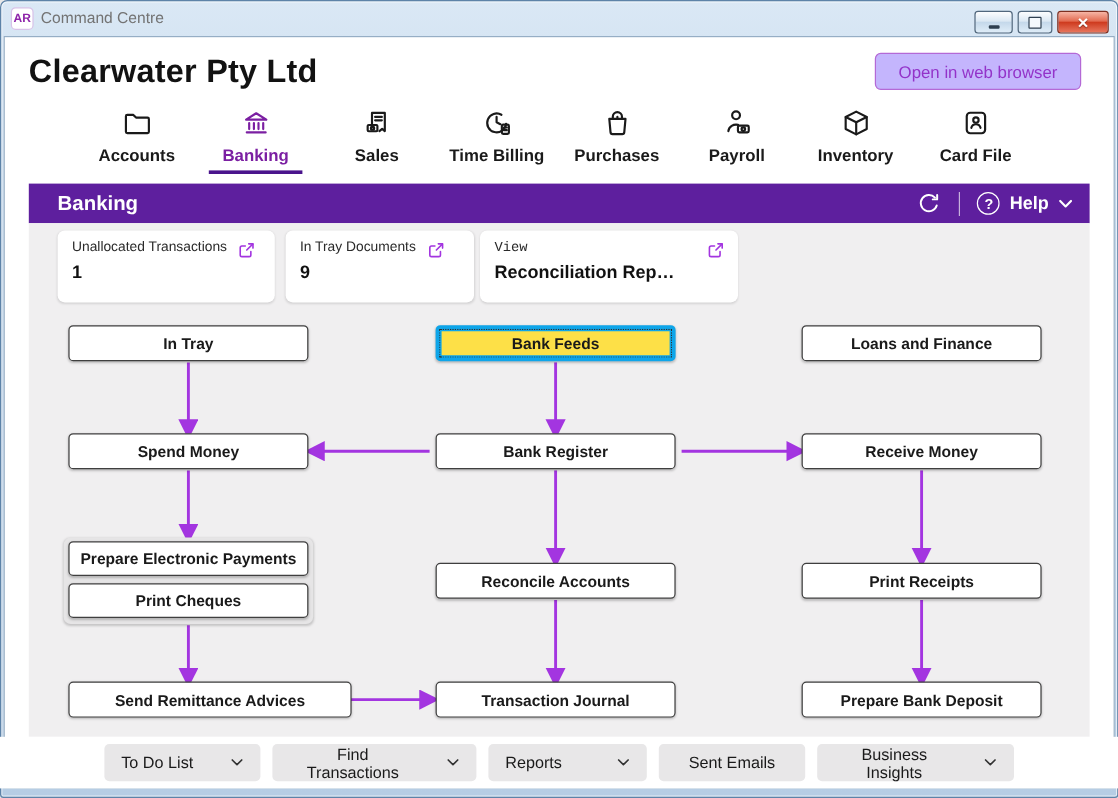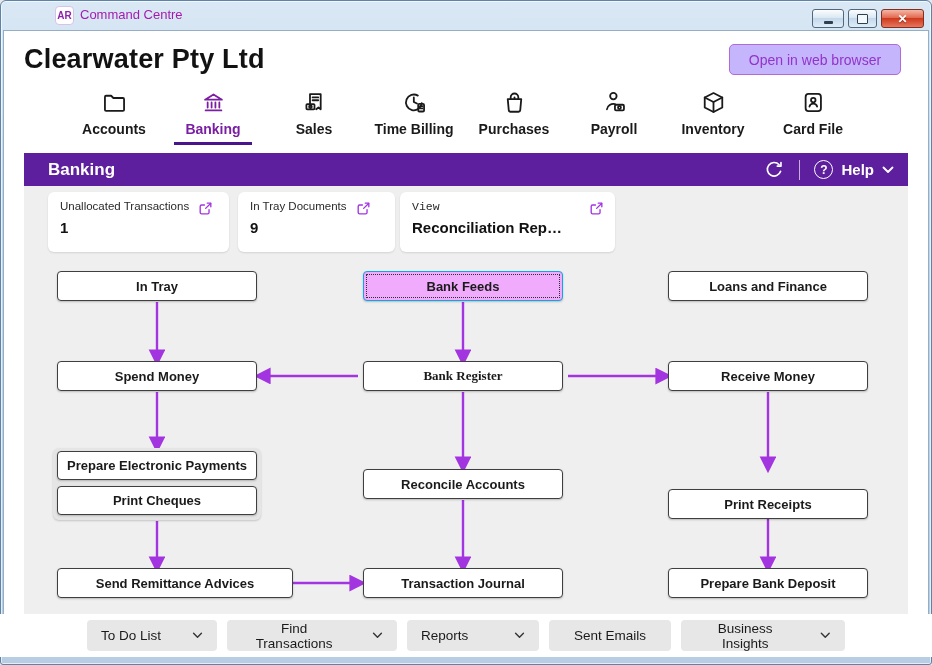--- a/index.html
+++ b/index.html
@@ -3,25 +3,25 @@
 <meta charset="utf-8">
 <style>
   html,body{margin:0;padding:0;background:#e8e8e8;}
   #root{position:relative;width:932px;height:665px;font-family:"Liberation Sans",sans-serif;overflow:hidden;
         -webkit-font-smoothing:antialiased;}
   
   .frame{position:absolute;inset:0;border-radius:6px 6px 3px 3px;
          background:linear-gradient(180deg,#dae8f5 0%,#c2d6ea 30%,#b6cde4 100%);
          border:1px solid #5d83a8;box-sizing:border-box;
          box-shadow:inset 0 0 0 1px rgba(255,255,255,.65);}
-  .titlebar{position:absolute;left:0;top:0;right:0;height:30px;margin-left:46px;}
+  .titlebar{position:absolute;left:0;top:0;right:0;height:30px;}
   .app-icon{position:absolute;left:9px;top:6px;width:19px;height:19px;background:#fff;border-radius:4px;
             color:#8e24aa;font-size:10px;font-weight:700;display:flex;align-items:center;justify-content:center;
             border:1px solid #d8c2e8;box-sizing:border-box;}
-  .win-title{position:absolute;left:34px;top:7px;font-size:13px;color:#a21caf;}
+  .win-title{position:absolute;left:34px;top:7px;font-size:13px;color:#737373;}
   .win-btns{position:absolute;right:8px;top:9px;display:flex;gap:4px;}
   .win-btn{height:19px;border:1px solid #51677c;border-radius:3px;box-sizing:border-box;
            background:linear-gradient(#fcfdfe,#dbe8f3 45%,#c4d8ea 50%,#dfedf8);
            display:flex;align-items:center;justify-content:center;cursor:default;}
   .win-btn.min{width:32px;} .win-btn.max{width:29px;} 
   .win-btn.close{width:43px;border-color:#7e3021;
            background:linear-gradient(#f6b5a5,#e26a50 45%,#ce3a1e 50%,#e7765e);}
   .glyph-min{width:9px;height:3px;background:#2e3f50;border-radius:1px;margin-top:7px;}
   .glyph-max{width:9px;height:8px;border:1.5px solid #2e3f50;border-radius:1px;background:#f4f9fd;}
   .glyph-close{color:#fff;font-size:12px;font-weight:700;text-shadow:0 1px 1px rgba(0,0,0,.4);line-height:1;}
@@ -58,21 +58,21 @@
         box-sizing:border-box;padding:8px 10px 6px 12px;cursor:pointer;}
   .card-head{display:flex;align-items:flex-start;gap:8px;}
   .card-title{font-size:11.5px;color:#2a2a2a;white-space:nowrap;}
   .card-value{font-size:15px;font-weight:700;color:#111;margin-top:2px;white-space:nowrap;}
   .card3 .card-head{justify-content:space-between;font-family:Liberation Mono, monospace;}
   
   .flow-btn{position:absolute;background:#fff;border:1px solid #3f3f3f;border-radius:4px;
             box-shadow:0 1px 2px rgba(0,0,0,.22);display:flex;align-items:center;justify-content:center;
             font-size:13px;font-weight:600;color:#1a1a1a;box-sizing:border-box;cursor:pointer;
             font-family:"Liberation Sans",sans-serif;}
-  .flow-btn.focused{background:#f0abfc;border:1px solid #0ea5e9;outline:1px dotted #2e2e2e;outline-offset:-4px;}
+  .flow-btn.focused{background:#fde047;border:5px solid #0ea5e9;outline:1px dotted #2e2e2e;outline-offset:-4px;}
   .flow-group{position:absolute;background:#e6e5e6;border-radius:6px;box-shadow:0 1px 2px rgba(0,0,0,.18);}
   .flow-group .flow-btn{left:4px;width:200px;height:29px;}
   .flow-arrows{position:absolute;left:0;top:0;pointer-events:none;}
   
   .footer{position:absolute;left:0;right:0;top:614px;height:43px;background:#fff;
           display:flex;align-items:center;justify-content:center;gap:10px;}
   .f-btn{height:31px;background:#e8e7e8;border:none;border-radius:4px;font-size:13.5px;color:#1a1a1a;
          display:flex;align-items:center;justify-content:space-between;padding:0 14px;box-sizing:border-box;
          cursor:pointer;font-family:"Liberation Sans",sans-serif;gap:25px;}
   .f-btn.nochev{justify-content:center;}
@@ -262,29 +262,29 @@
         <line x1="744" y1="314" x2="744" y2="374" marker-end="url(#ah)"></line>
         <line x1="238" y1="397" x2="329" y2="397" marker-end="url(#ah)"></line>
       </g>
     </svg>
 
     <div class="flow-btn" style="left:33px;top:85px;width:200px;height:30px;">In Tray</div>
     <div class="flow-btn focused" style="left:339px;top:85px;width:200px;height:30px;">Bank Feeds</div>
     <div class="flow-btn" style="left:644px;top:85px;width:200px;height:30px;">Loans and Finance</div>
 
     <div class="flow-btn" style="left:33px;top:175px;width:200px;height:30px;">Spend Money</div>
-    <div class="flow-btn" style="left:339px;top:175px;width:200px;height:30px;font-family:Liberation Serif, serif;">Bank Register</div>
+    <div class="flow-btn" style="left:339px;top:175px;width:200px;height:30px;">Bank Register</div>
     <div class="flow-btn" style="left:644px;top:175px;width:200px;height:30px;">Receive Money</div>
 
     <div class="flow-group" style="left:29px;top:262px;width:208px;height:72px;">
       <div class="flow-btn" style="top:3px;">Prepare Electronic Payments</div>
       <div class="flow-btn" style="top:38px;">Print Cheques</div>
     </div>
     <div class="flow-btn" style="left:339px;top:283px;width:200px;height:30px;">Reconcile Accounts</div>
-    <div class="flow-btn" style="left:644px;top:283px;width:200px;height:30px;margin-top:20px;">Print Receipts</div>
+    <div class="flow-btn" style="left:644px;top:283px;width:200px;height:30px;">Print Receipts</div>
 
     <div class="flow-btn" style="left:33px;top:382px;width:236px;height:30px;">Send Remittance Advices</div>
     <div class="flow-btn" style="left:339px;top:382px;width:200px;height:30px;">Transaction Journal</div>
     <div class="flow-btn" style="left:644px;top:382px;width:200px;height:30px;">Prepare Bank Deposit</div>
   </div>
 
   <div class="footer">
     <button class="f-btn" style="width:130px">
       <span>To Do List</span>
       <svg width="11" height="7" viewBox="0 0 12 8" fill="none" stroke="#333" stroke-width="1.6" stroke-linecap="round" stroke-linejoin="round">

